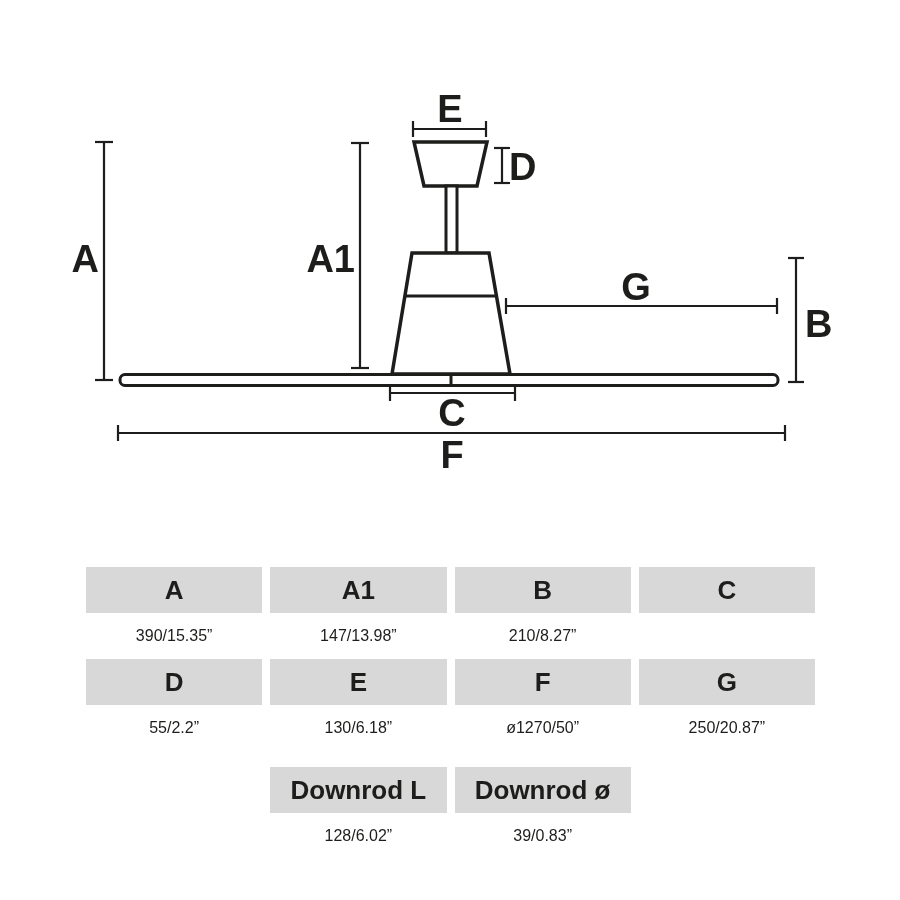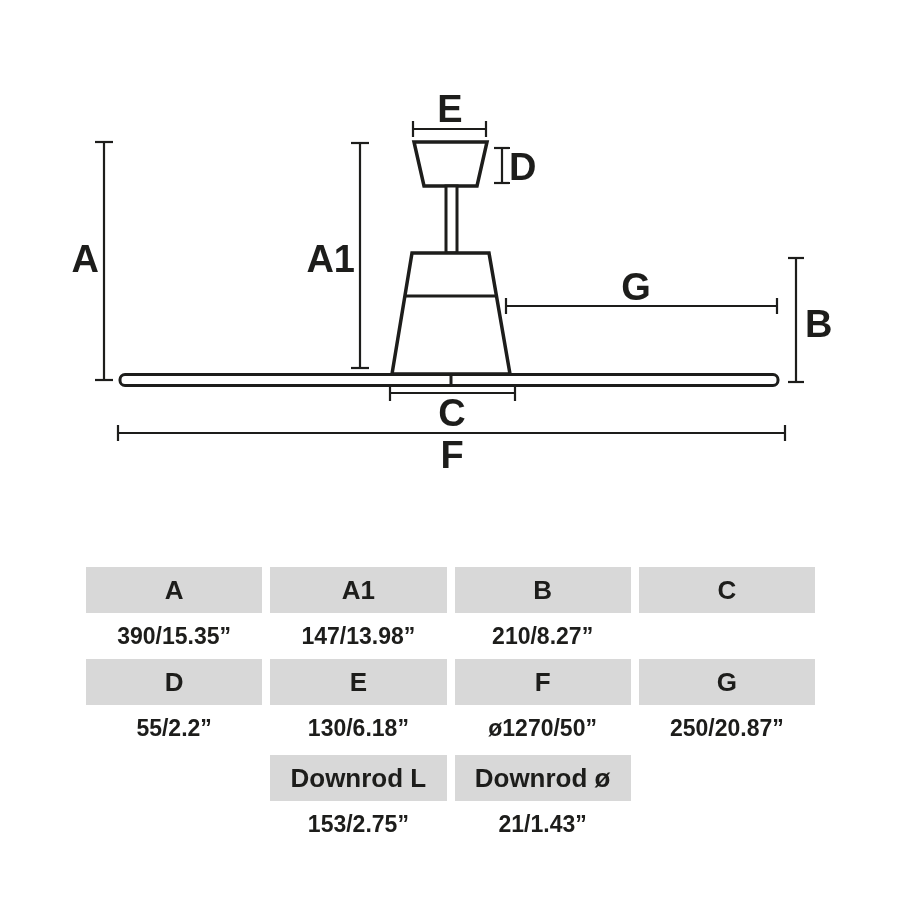--- a/index.html
+++ b/index.html
@@ -15,31 +15,31 @@
   }
   .dim-letter{font-size:38px;}
   .tbl{
     position:absolute;left:86px;top:567px;width:729px;
   }
   .tbl-grid{
     display:grid;
     grid-template-columns:repeat(4,1fr);
     column-gap:8px;
   }
-  .tbl-grid.downrod{margin-top:4px;}
+  .tbl-grid.downrod{margin-top:16px;}
   .hcell{
     background:#d8d8d8;height:46px;
     display:flex;align-items:center;justify-content:center;
     font-weight:bold;font-size:26px;
   }
   .hcell.blank{background:transparent;}
   .vcell{
     background:#ffffff;height:46px;
     display:flex;align-items:center;justify-content:center;
-    font-size:23px;font-weight:700;
+    font-size:16px;font-weight:400;
   }
 </style>
 </head>
 <body>
 
 <div class="diagram-wrap">
   <svg width="900" height="520" viewBox="0 0 900 520">
 
     <g stroke="#1d1d1b" stroke-width="2.2">
       <line x1="104" y1="142" x2="104" y2="380"></line>
@@ -127,17 +127,17 @@
     <div class="vcell">ø1270/50”</div>
     <div class="vcell">250/20.87”</div>
   </div>
 
   <div class="tbl-grid downrod">
     <div class="hcell blank"></div>
     <div class="hcell">Downrod L</div>
     <div class="hcell">Downrod ø</div>
     <div class="hcell blank"></div>
     <div class="vcell"></div>
-    <div class="vcell">153/2.75”</div>
-    <div class="vcell">21/1.43”</div>
+    <div class="vcell">128/6.02”</div>
+    <div class="vcell">39/0.83”</div>
     <div class="vcell"></div>
   </div>
 </div>
 
 </body></html>

